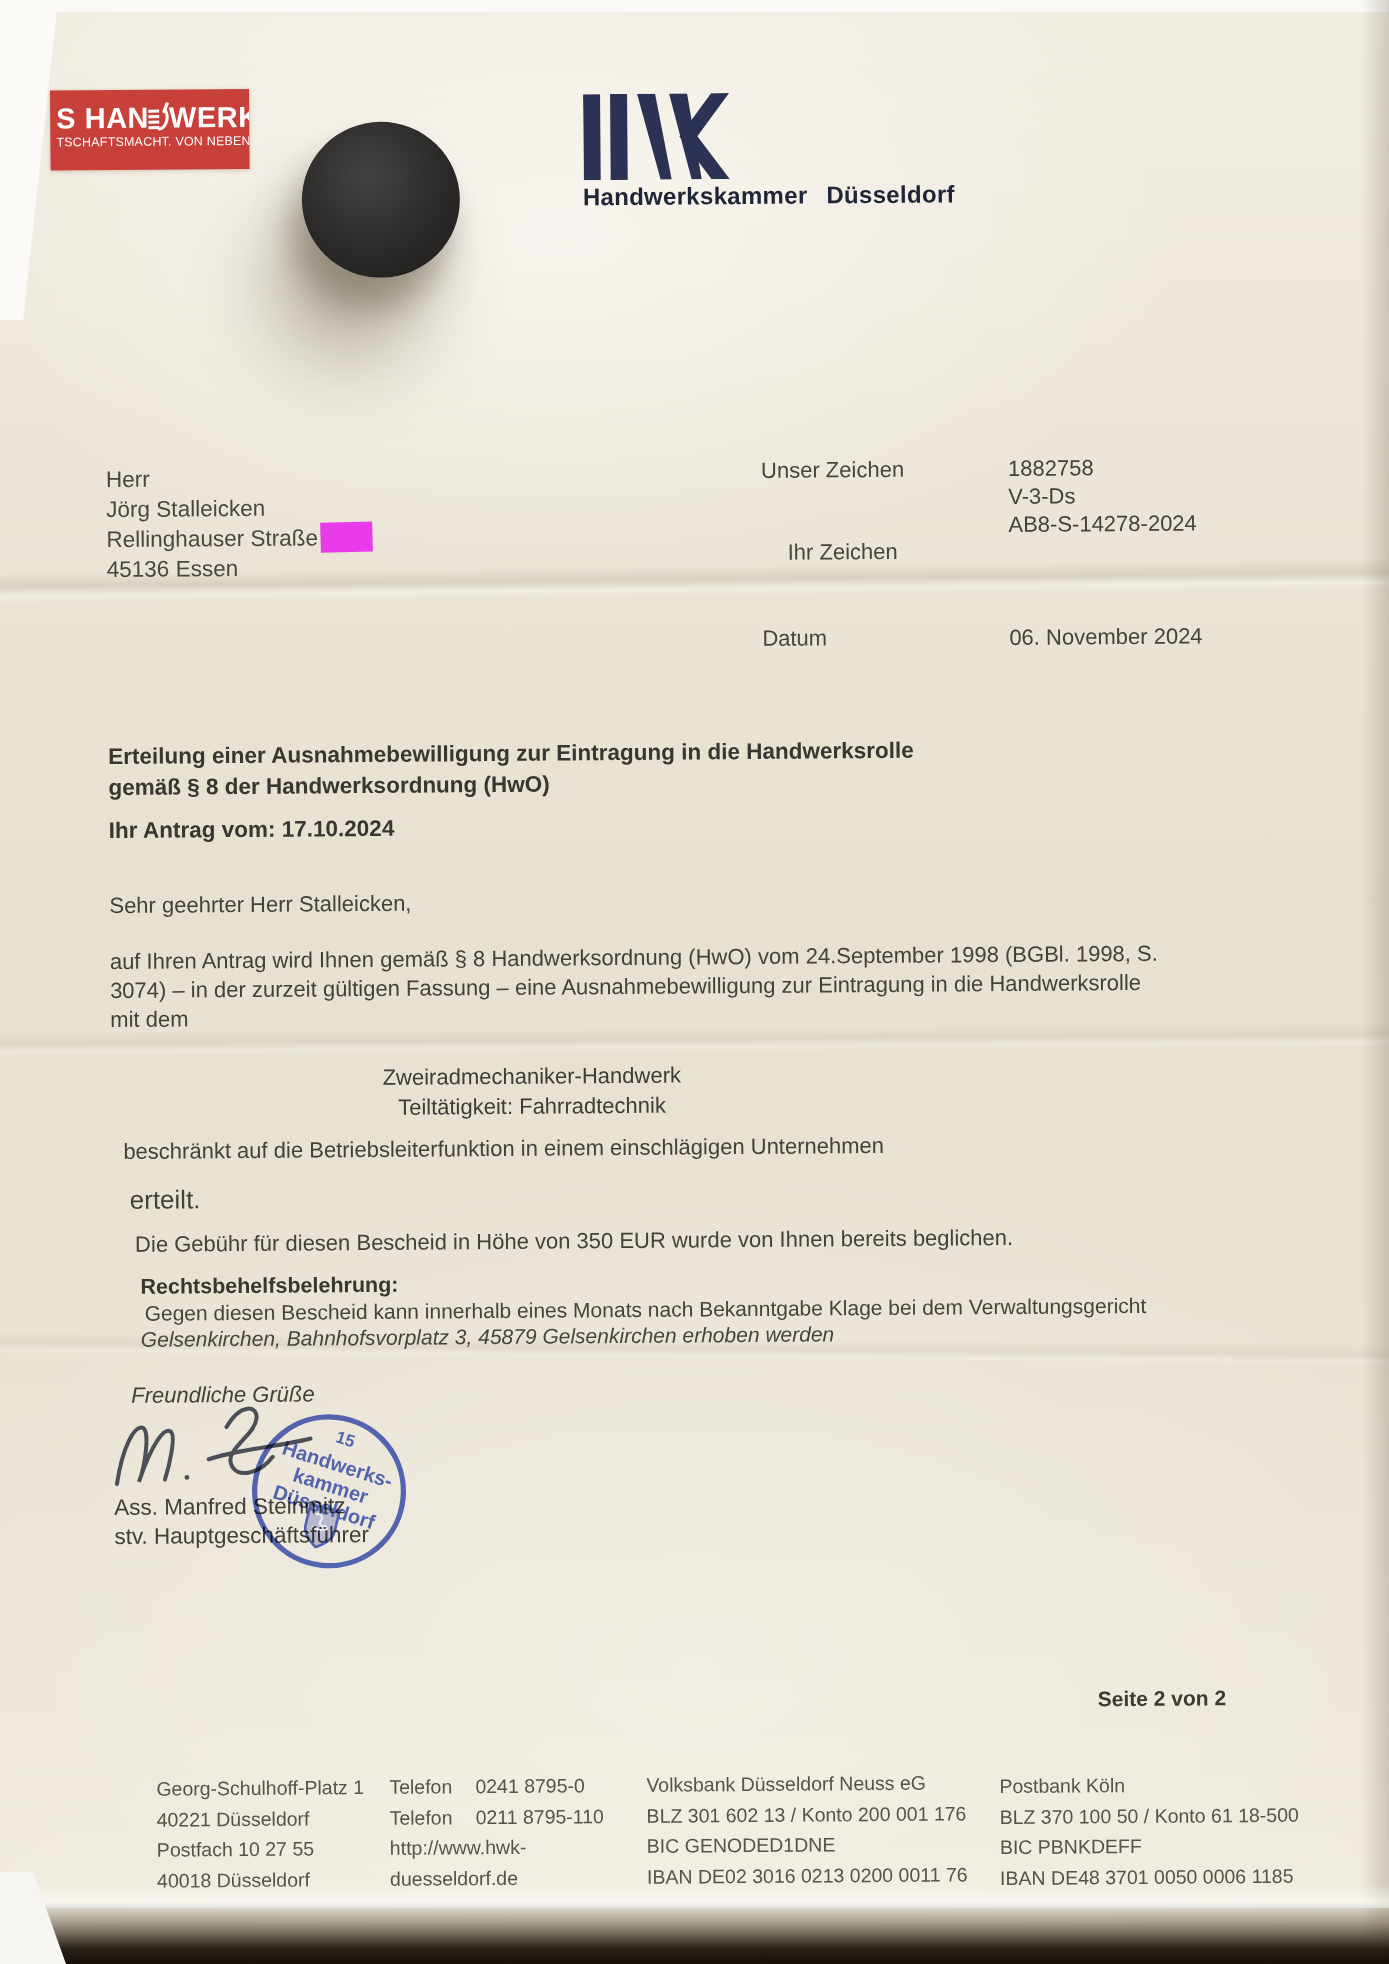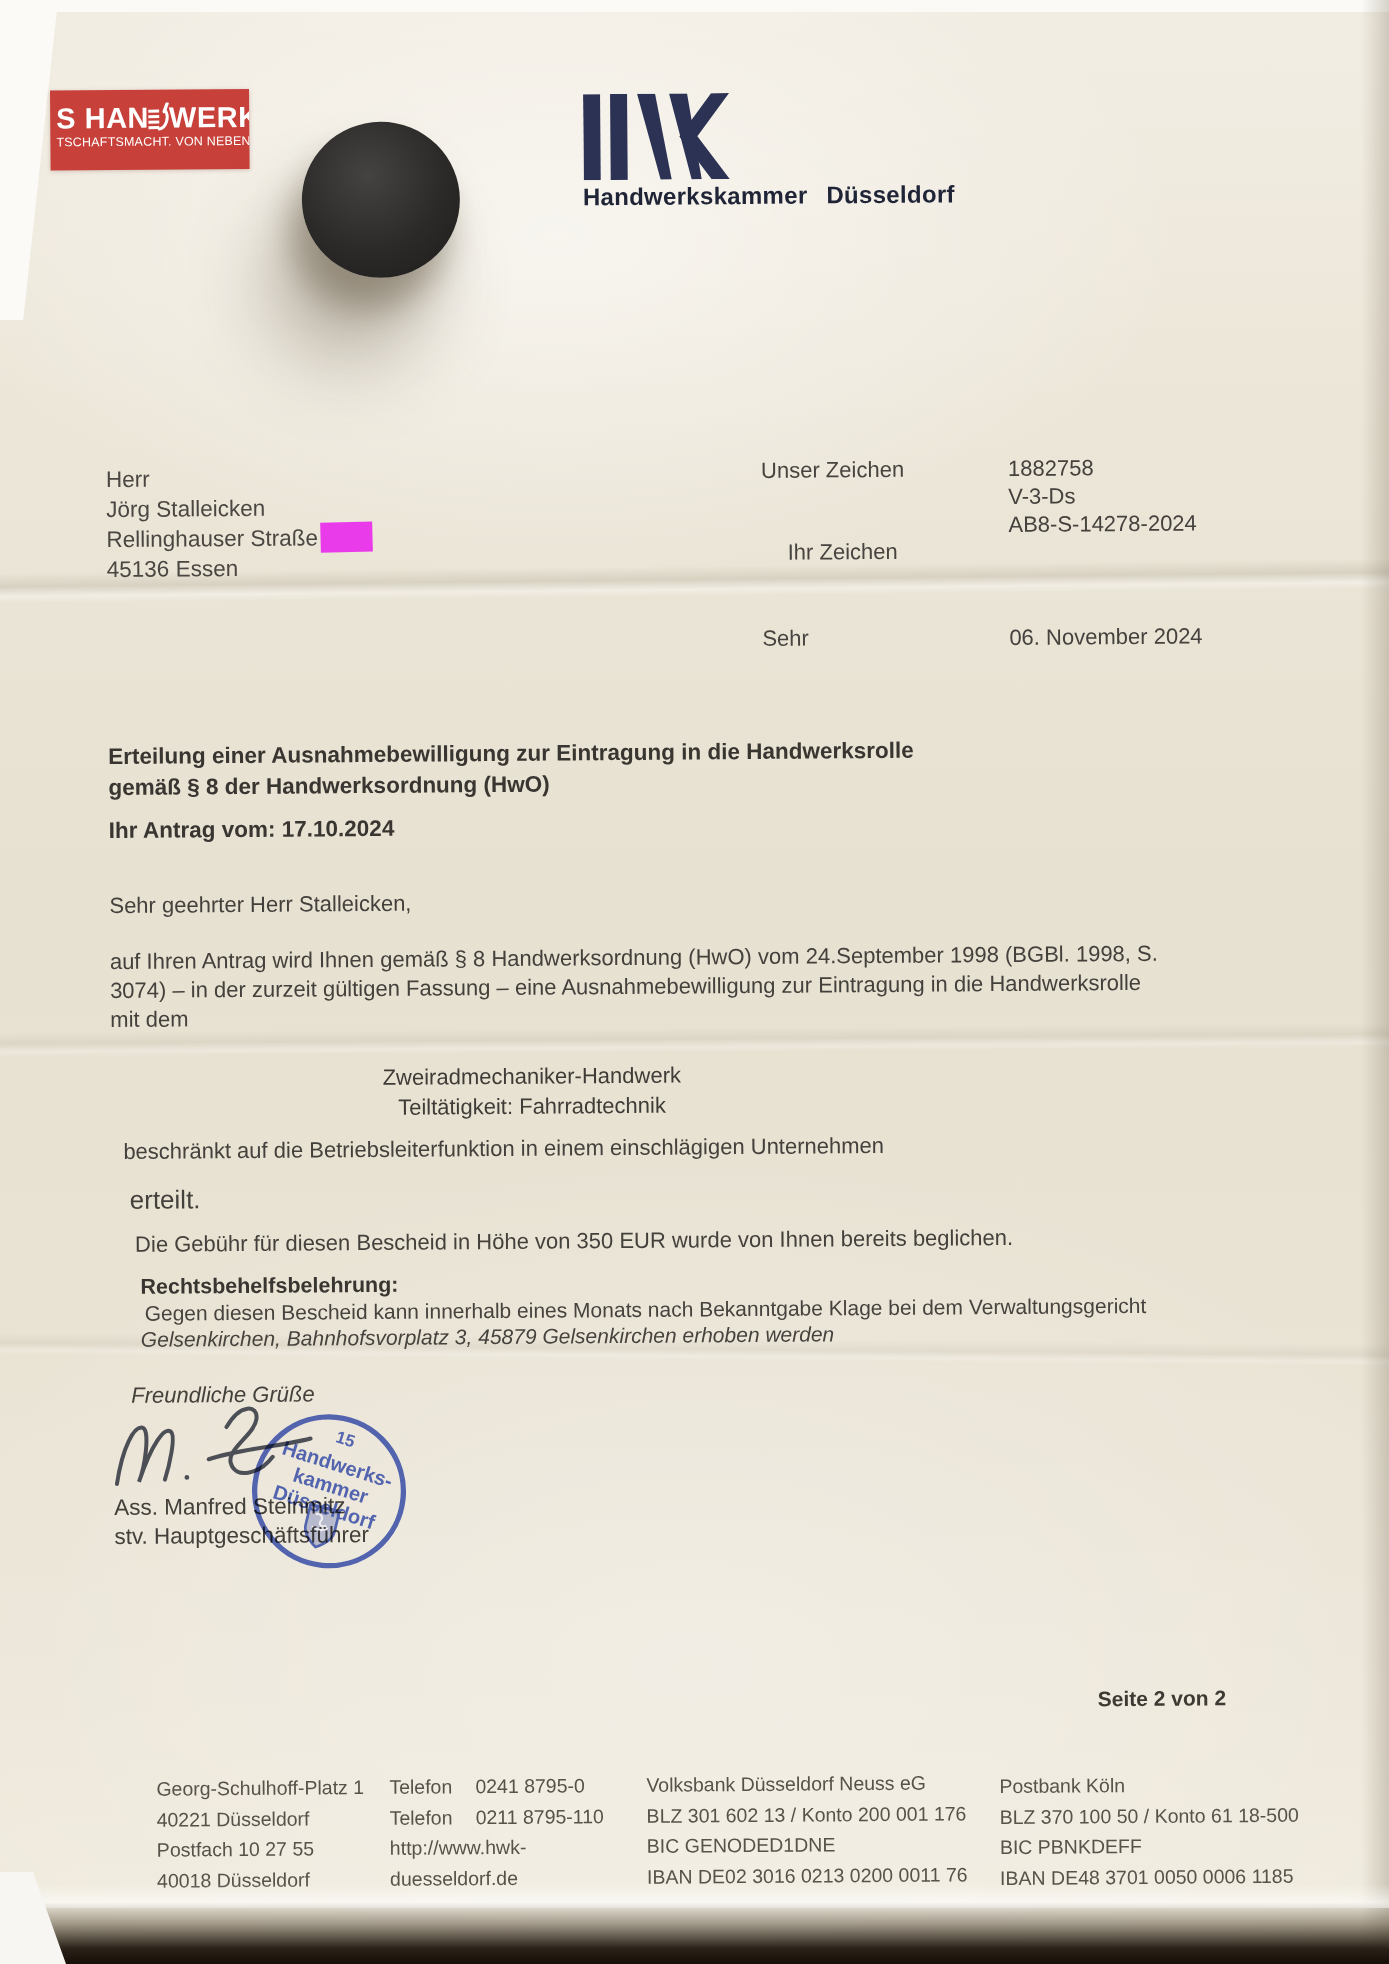--- a/index.html
+++ b/index.html
@@ -130,21 +130,21 @@
     </div>
 
     <div class="abs ref-label lbl-unser">Unser Zeichen</div>
     <div class="abs ref-val val-unser">
       <div>1882758</div>
       <div>V-3-Ds</div>
       <div>AB8-S-14278-2024</div>
     </div>
     <div class="abs ref-label lbl-ihr">Ihr Zeichen</div>
     <div class="abs ref-val val-ihr"></div>
-    <div class="abs ref-label lbl-datum">Sehr</div>
+    <div class="abs ref-label lbl-datum">Datum</div>
     <div class="abs ref-val val-datum">06. November 2024</div>
 
     <div class="abs subject">
       <div>Erteilung einer Ausnahmebewilligung zur Eintragung in die Handwerksrolle</div>
       <div>gemäß § 8 der Handwerksordnung (HwO)</div>
     </div>
     <div class="abs antrag">Ihr Antrag vom: 17.10.2024</div>
 
     <div class="abs saluting">Sehr geehrter Herr Stalleicken,</div>
     <div class="abs para1">

